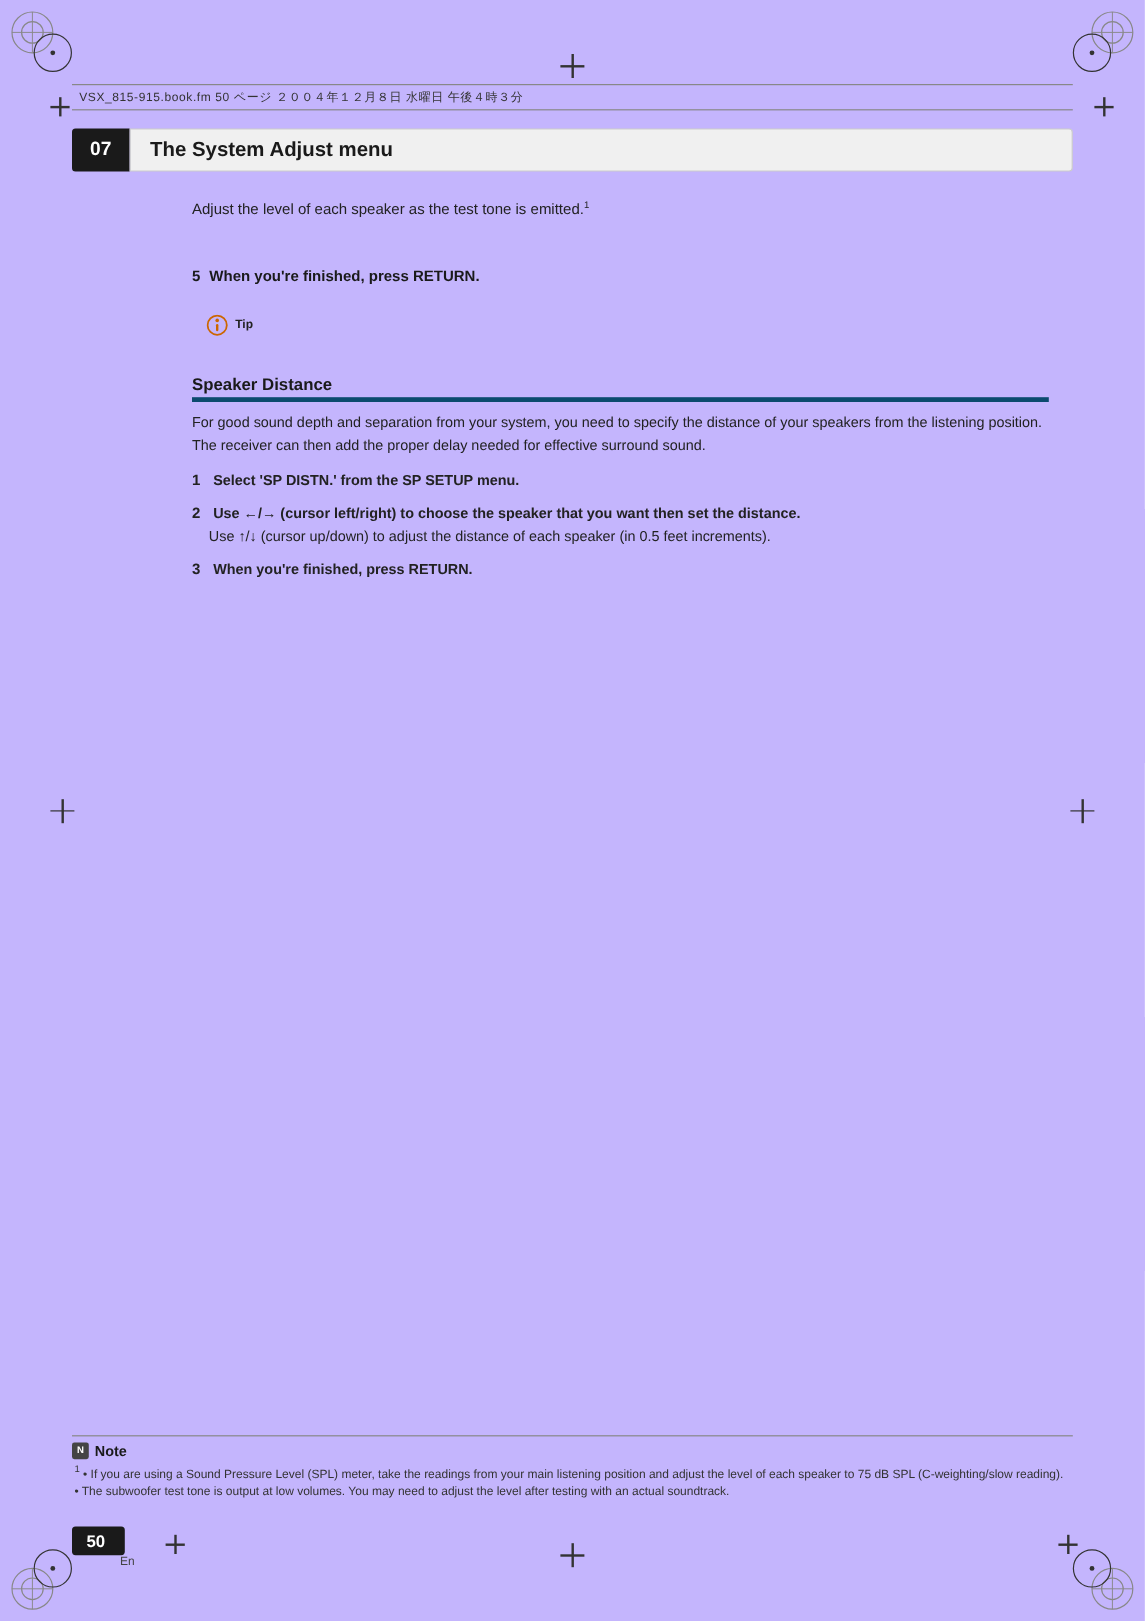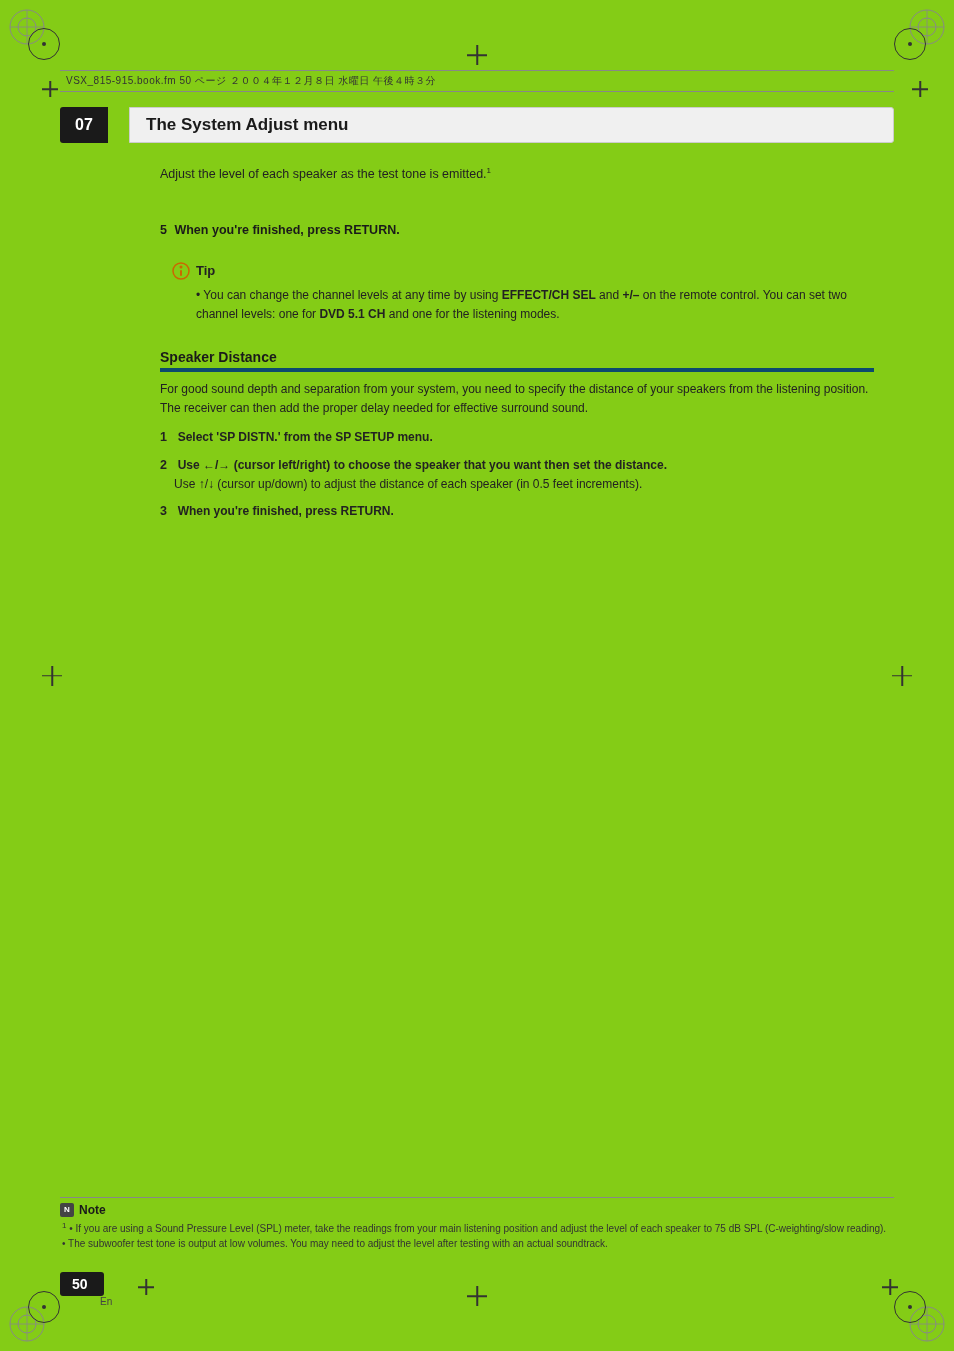--- a/index.html
+++ b/index.html
@@ -10,21 +10,21 @@
       background: #ffffff;
       font-family: Arial, Helvetica, sans-serif;
       font-size: 13px;
       color: #1a1a1a;
       position: relative;
     }
 
     .page-container {
       width: 954px;
       min-height: 1351px;
-      background: #84cc16;
+      background: #c4b5fd;
       position: relative;
       overflow: hidden;
     }
 
     
     .corner-mark {
       position: absolute;
       width: 32px;
       height: 32px;
       border: 1.5px solid #333;
@@ -92,21 +92,20 @@
 
     
     .chapter-header {
       position: absolute;
       top: 110px;
       left: 60px;
       right: 60px;
       height: 29px;
       display: flex;
       align-items: center;
-      gap: 21px;
     }
 
     .chapter-number-box {
       background: #1a1a1a;
       color: #fff;
       font-size: 16px;
       font-weight: bold;
       padding: 4px 12px;
       height: 36px;
       display: flex;
@@ -183,21 +182,21 @@
       align-items: center;
       justify-content: center;
     }
 
     .tip-icon svg {
       width: 18px;
       height: 18px;
     }
 
     .tip-label {
-      font-size: 13px;
+      font-size: 10px;
       font-weight: bold;
       color: #222;
     }
 
     .tip-content {
       font-size: 12px;
       line-height: 1.55;
       margin-left: 24px;
       color: #222;
     }
@@ -451,25 +450,20 @@
       <div class="tip-header">
         <span class="tip-icon">
           <svg width="18" height="18" viewBox="0 0 18 18">
             <circle cx="9" cy="9" r="8" fill="none" stroke="#cc6600" stroke-width="1.5"></circle>
             <circle cx="9" cy="5" r="1.5" fill="#cc6600"></circle>
             <rect x="8" y="8" width="2" height="6" rx="1" fill="#cc6600"></rect>
           </svg>
         </span>
         <span class="tip-label">Tip</span>
       </div>
-      <div class="tip-content">
-        <span class="bullet-item">
-          You can change the channel levels at any time by using <b>EFFECT/CH SEL</b> and <b>+/–</b> on the remote control. You can set two channel levels: one for <b>DVD 5.1 CH</b> and one for the listening modes.
-        </span>
-      </div>
     </div>
 
     <div class="speaker-distance-section">
       <h2 class="section-heading">Speaker Distance</h2>
 
       <p class="section-para">For good sound depth and separation from your system, you need to specify the distance of your speakers from the listening position. The receiver can then add the proper delay needed for effective surround sound.</p>
 
       <p class="step-item">
         <span class="step-number step-item-bold">1</span>
         &nbsp;<b>Select 'SP DISTN.' from the SP SETUP menu.</b>

